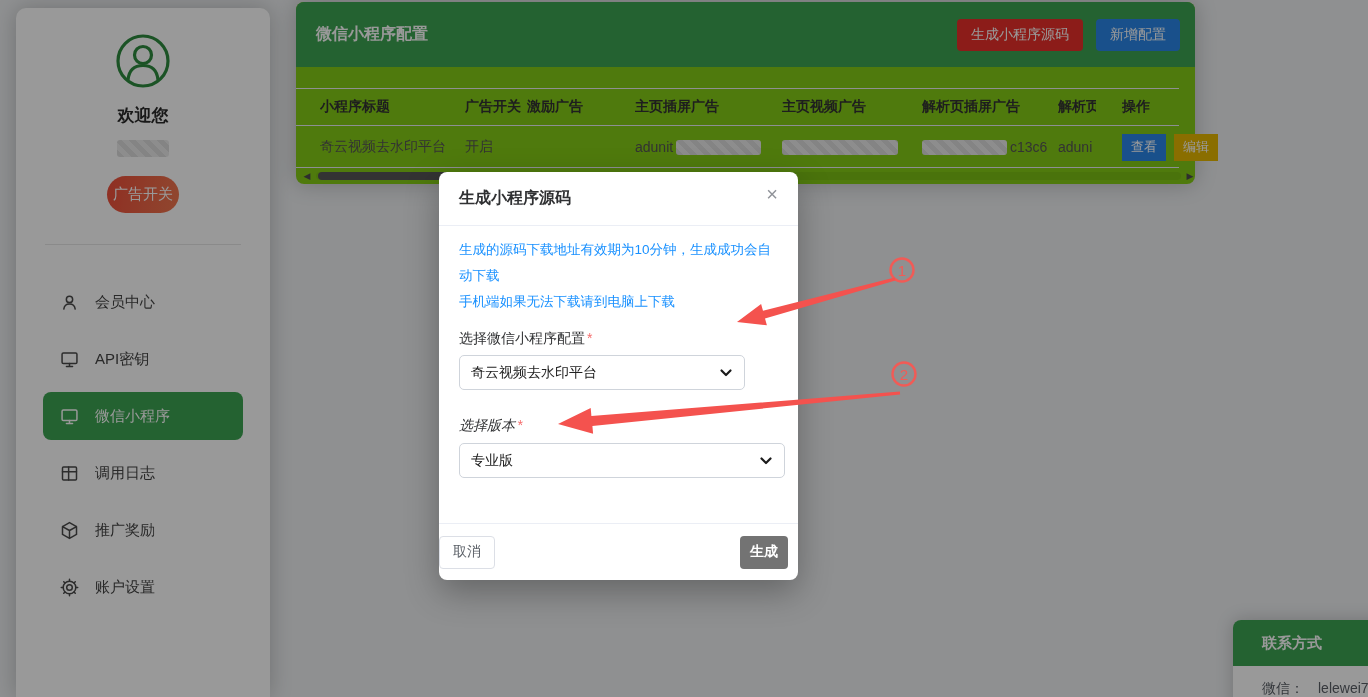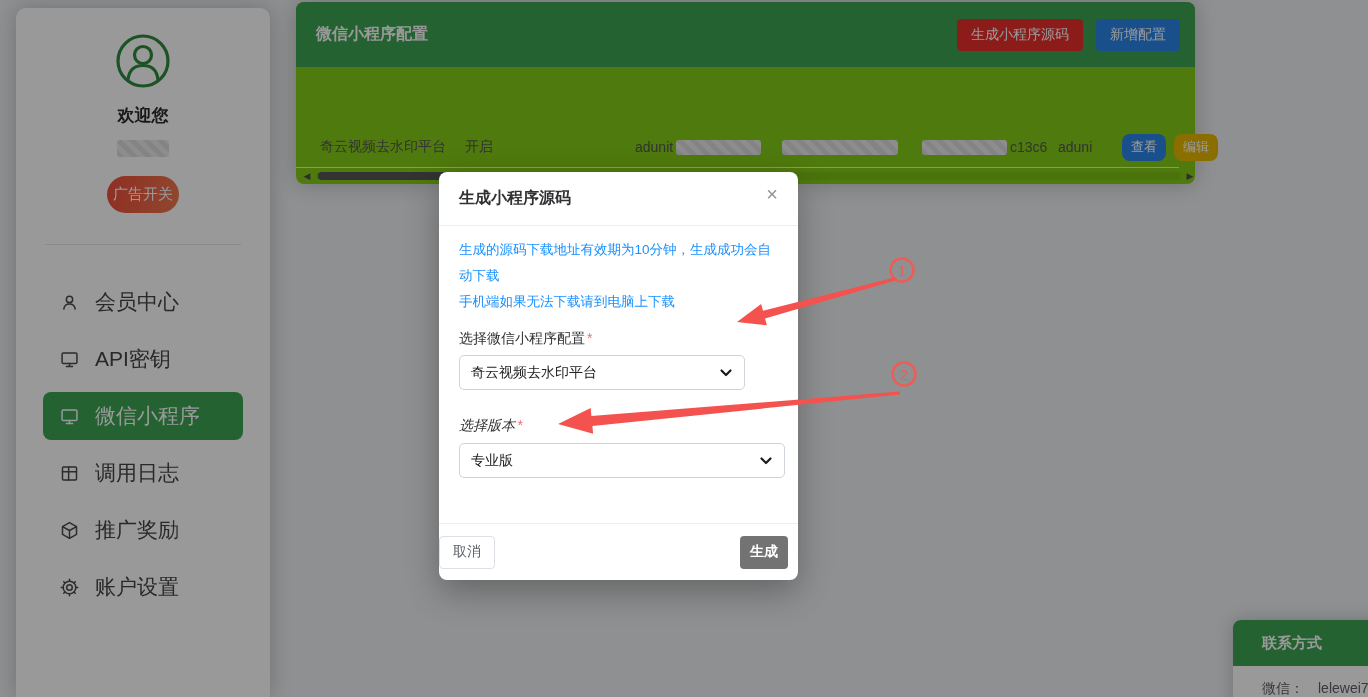--- a/index.html
+++ b/index.html
@@ -26,21 +26,21 @@
   .signin-btn{
     margin-top:19px;width:72px;height:37px;border:none;border-radius:19px;
     background:linear-gradient(100deg,#ee4f3b,#f0774f);
     color:#fff;font-size:15px;cursor:pointer;font-family:inherit;
   }
   .side-divider{margin-top:31px;width:196px;height:1px;background:#e7e7e7;}
   .menu{margin-top:33px;width:100%;display:flex;flex-direction:column;}
   .menu-item{
     height:48px;margin:0 27px 9px 27px;border-radius:8px;
     display:flex;align-items:center;padding-left:16px;gap:15px;
-    font-size:21px;color:#454545;cursor:pointer;
+    font-size:15px;color:#454545;cursor:pointer;
   }
   .menu-item svg{width:21px;height:21px;stroke:#4a4a4a;fill:none;stroke-width:1.7;stroke-linecap:round;stroke-linejoin:round;flex:none;}
   .menu-item.active{background:var(--green,#3da452);color:#fff;}
   .menu-item.active svg{stroke:#fff;}
 
   
   .main-panel{
     position:absolute;left:296px;top:2px;width:899px;height:182px;
     background:#84cc16;border-radius:8px;box-shadow:0 0 22px rgba(0,0,0,.22);
   }
@@ -57,21 +57,21 @@
 
   .thead,.trow{position:absolute;left:0;right:16px;display:flex;align-items:center;padding-left:24px;box-sizing:border-box;}
   .thead{top:86px;height:38px;border-top:1px solid #eef0f2;border-bottom:1px solid #ebeef5;font-size:14px;font-weight:bold;color:#333;}
   .trow{top:125px;height:41px;border-bottom:1px solid #ebeef5;font-size:14px;color:#555;}
   .c1{width:145px;}.c2{width:62px;}.c3{width:108px;}.c4{width:147px;}
   .c5{width:140px;}.c6{width:136px;}.c7{width:64px;}.c8{width:53px;}
   .cell{flex:none;white-space:nowrap;overflow:hidden;display:flex;align-items:center;gap:3px;}
   .clip38{display:inline-block;width:38px;overflow:hidden;white-space:nowrap;}
   .blur-sm{width:85px;height:15px;flex:none;}
   .blur-md{width:116px;height:15px;flex:none;}
-  .mini-btn{border:none;border-radius:8px;color:#fff;font-size:13px;height:27px;padding:0 9px;cursor:pointer;font-family:inherit;flex:none;text-align:right;}
+  .mini-btn{border:none;border-radius:0;color:#fff;font-size:13px;height:27px;padding:0 9px;cursor:pointer;font-family:inherit;flex:none;text-align:right;}
   .mini-view{background:var(--blue,#2b86e8);}
   .mini-edit{background:var(--gold,#e6b800);}
 
   .hscroll{position:absolute;left:0;right:0;top:167px;height:14px;display:flex;align-items:center;}
   .scroll-arrow{flex:none;width:10px;color:#4d4d4d;font-size:9px;line-height:14px;text-align:center;cursor:pointer;}
   .scroll-arrow.left{margin-left:6px;}
   .scroll-track{position:relative;flex:1;height:8px;border-radius:4px;background:rgba(0,0,0,.06);margin:0 4px;}
   .scroll-thumb{position:absolute;left:2px;top:0;width:250px;height:8px;border-radius:4px;background:#555;cursor:grab;}
 
   
@@ -185,20 +185,32 @@
 
   <section class="main-panel">
     <div class="panel-header">
       <div class="panel-title">微信小程序配置</div>
       <div class="header-actions">
         <button class="btn btn-red">生成小程序源码</button>
         <button class="btn btn-blue">新增配置</button>
       </div>
     </div>
 
+    <div class="thead">
+      <div class="cell c1">小程序标题</div>
+      <div class="cell c2">广告开关</div>
+      <div class="cell c3">激励广告</div>
+      <div class="cell c4">主页插屏广告</div>
+      <div class="cell c5">主页视频广告</div>
+      <div class="cell c6">解析页插屏广告</div>
+      <div class="cell c7">
+          <span class="clip38">解析页</span>
+        </div>
+      <div class="cell c8">操作</div>
+    </div>
 
     <div class="trow">
       <div class="cell c1">奇云视频去水印平台</div>
       <div class="cell c2">开启</div>
       <div class="cell c3"></div>
       <div class="cell c4">
         <span>adunit</span>
         <span class="redact blur-sm"></span>
       </div>
       <div class="cell c5">

